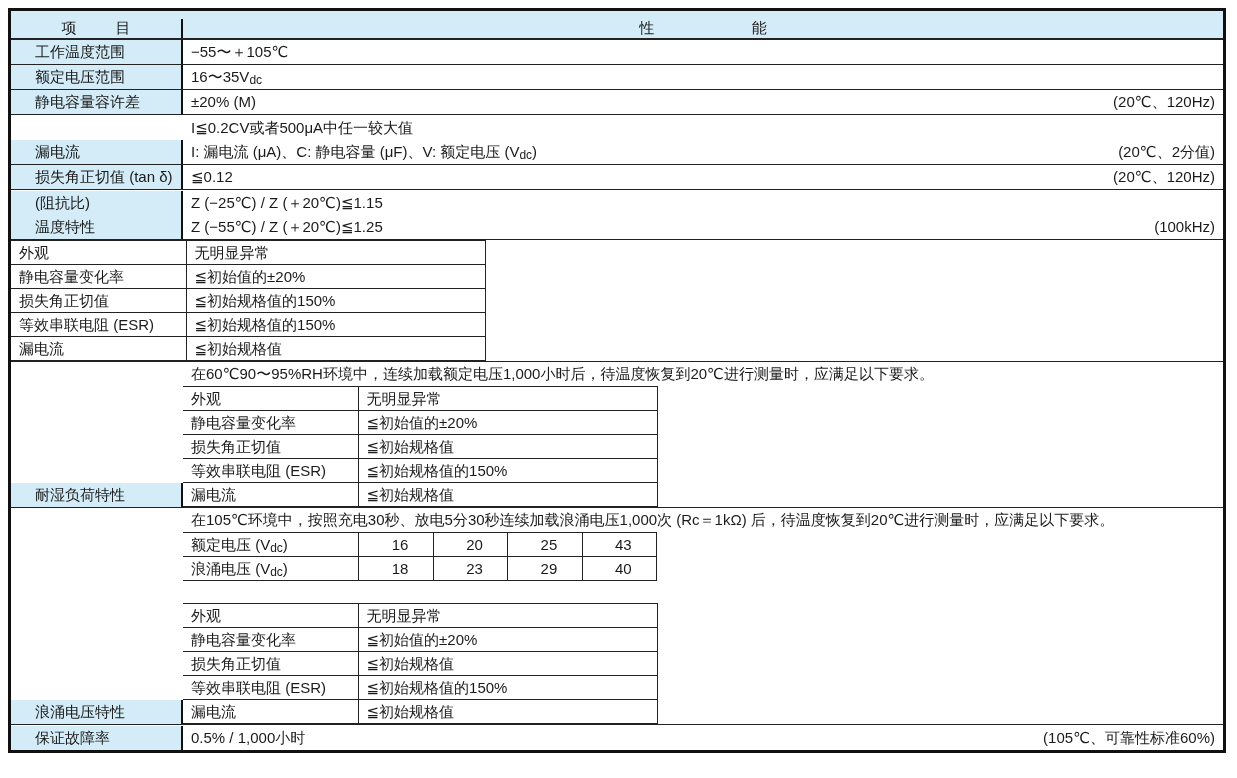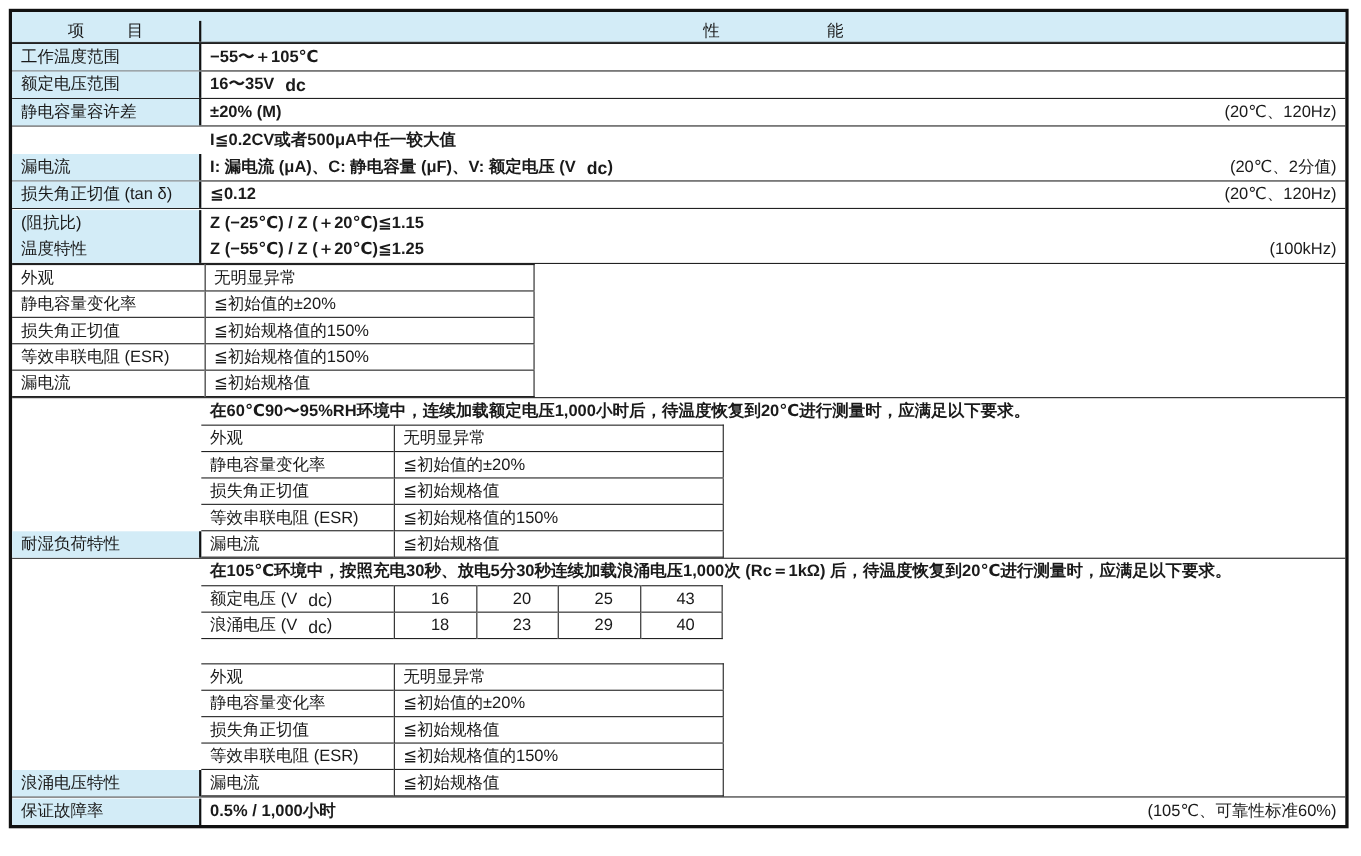--- a/index.html
+++ b/index.html
@@ -12,25 +12,25 @@
   .spec-table{
     position:absolute;left:8px;top:8px;width:1218px;
     border:3px solid #111;background:#fff;
     box-sizing:border-box;
   }
   .row{display:flex;border-top:1px solid #222;align-items:flex-end;}
   .row.header-row{border-top:none;border-bottom:1px solid #222;}
   .label-cell{
     flex:0 0 172px;width:172px;background:#d3ecf7;
     border-right:2px solid #111;
-    padding:0 0 0 8px;box-sizing:border-box;
+    padding:0 0 0 24px;box-sizing:border-box;
   }
   .label-cell .lline{line-height:24px;height:24px;white-space:nowrap;}
   .content-cell{flex:1;position:relative;box-sizing:border-box;min-width:0;}
-  .cline{line-height:24px;height:24px;padding:0 8px;white-space:nowrap;font-weight:bold;}
+  .cline{line-height:24px;height:24px;padding:0 8px;white-space:nowrap;}
   .header-row{height:27px;background:#d3ecf7;}
   .header-row .label-cell,.header-row .content-cell{
     display:flex;align-items:center;justify-content:center;padding:0;
   }
   .sp2{letter-spacing:2.6em;margin-right:-2.6em;}
   .sp6{letter-spacing:6.5em;margin-right:-6.5em;}
   .cond{
     position:absolute;right:8px;bottom:0;
     line-height:24px;white-space:nowrap;
   }
@@ -43,21 +43,21 @@
     border-top:1px solid #222;border-right:1px solid #222;
     height:23px;line-height:23px;padding:0 0 0 8px;
     font-size:15px;white-space:nowrap;overflow:hidden;box-sizing:border-box;
   }
   table.inner tr:first-child td{border-top:none;}
   table.inner td:last-child{border-right:none;}
   td.c1{width:175px;}
   td.c2{width:299px;}
   td.num{width:74px;text-align:center;padding:0;}
   .gap{height:22px;}
-  sub{font-size:16px;vertical-align:-2px;line-height:0;margin-left:10px;}
+  sub{font-size:12px;vertical-align:-2px;line-height:0;}
   .h24{height:24px;}
   .h49{height:49px;}
   .h25{height:25px;}
 </style>
 </head>
 <body>
 
 <div class="spec-table">
 
   <div class="row header-row">

